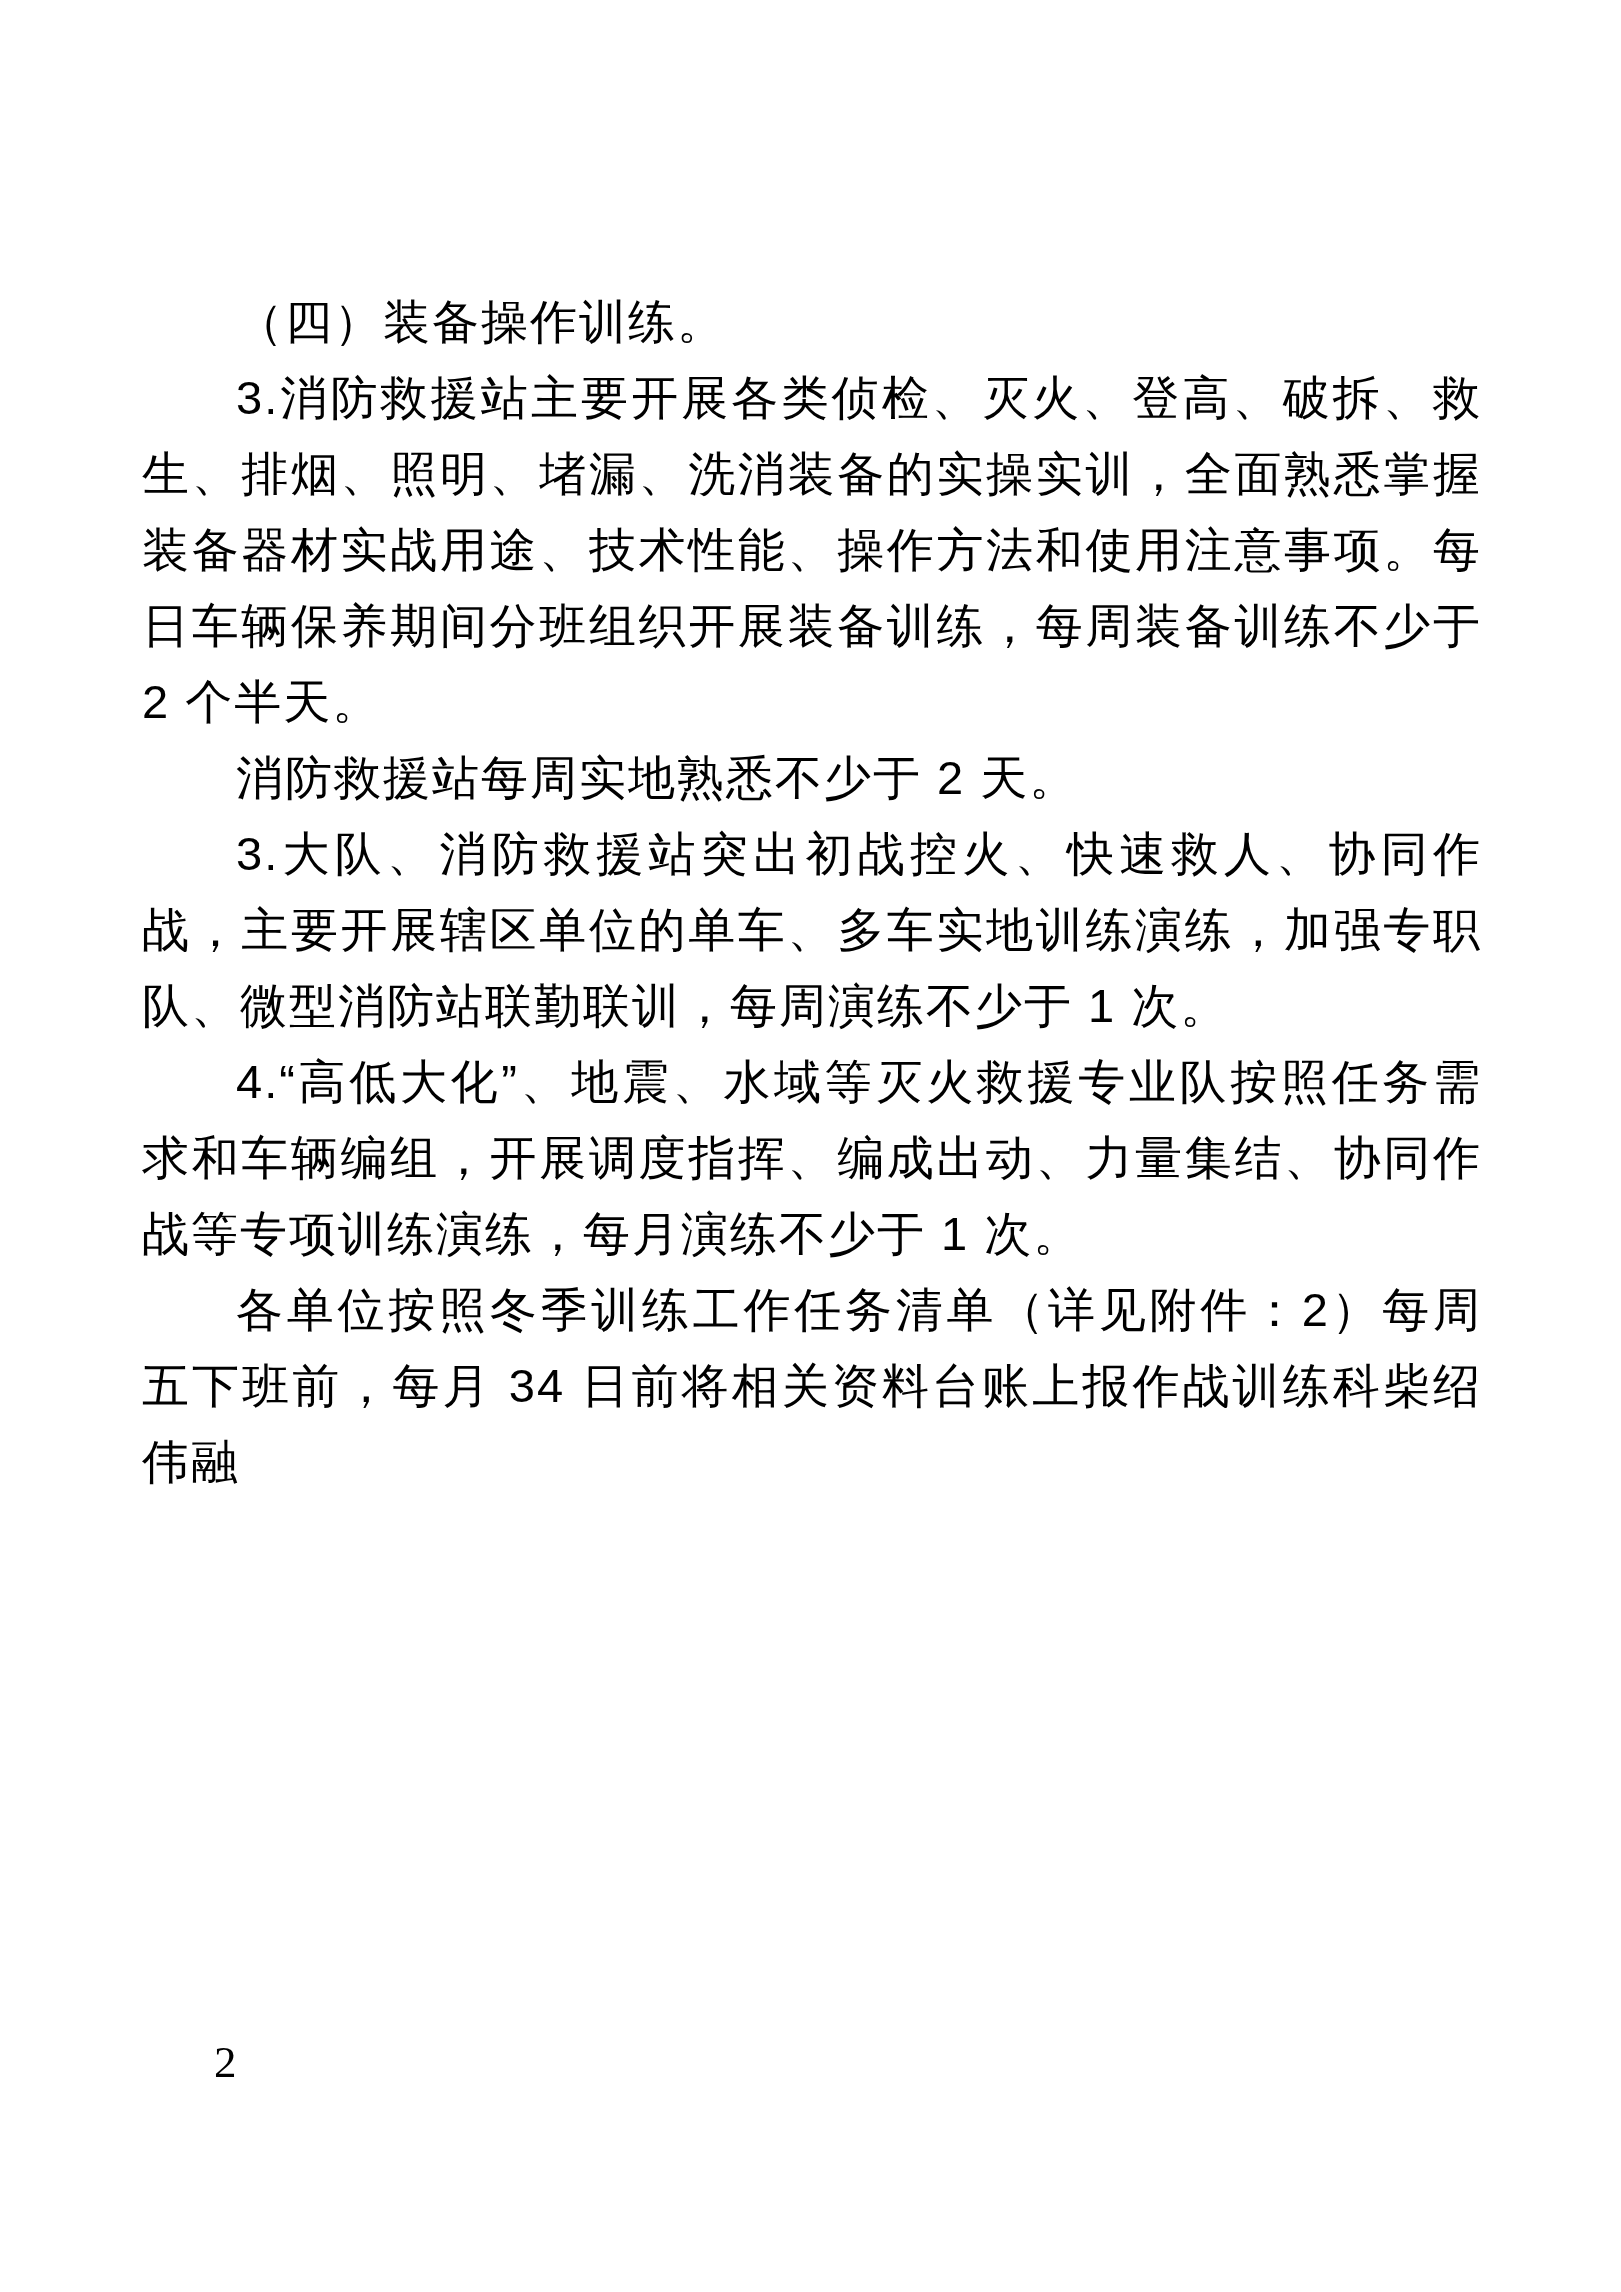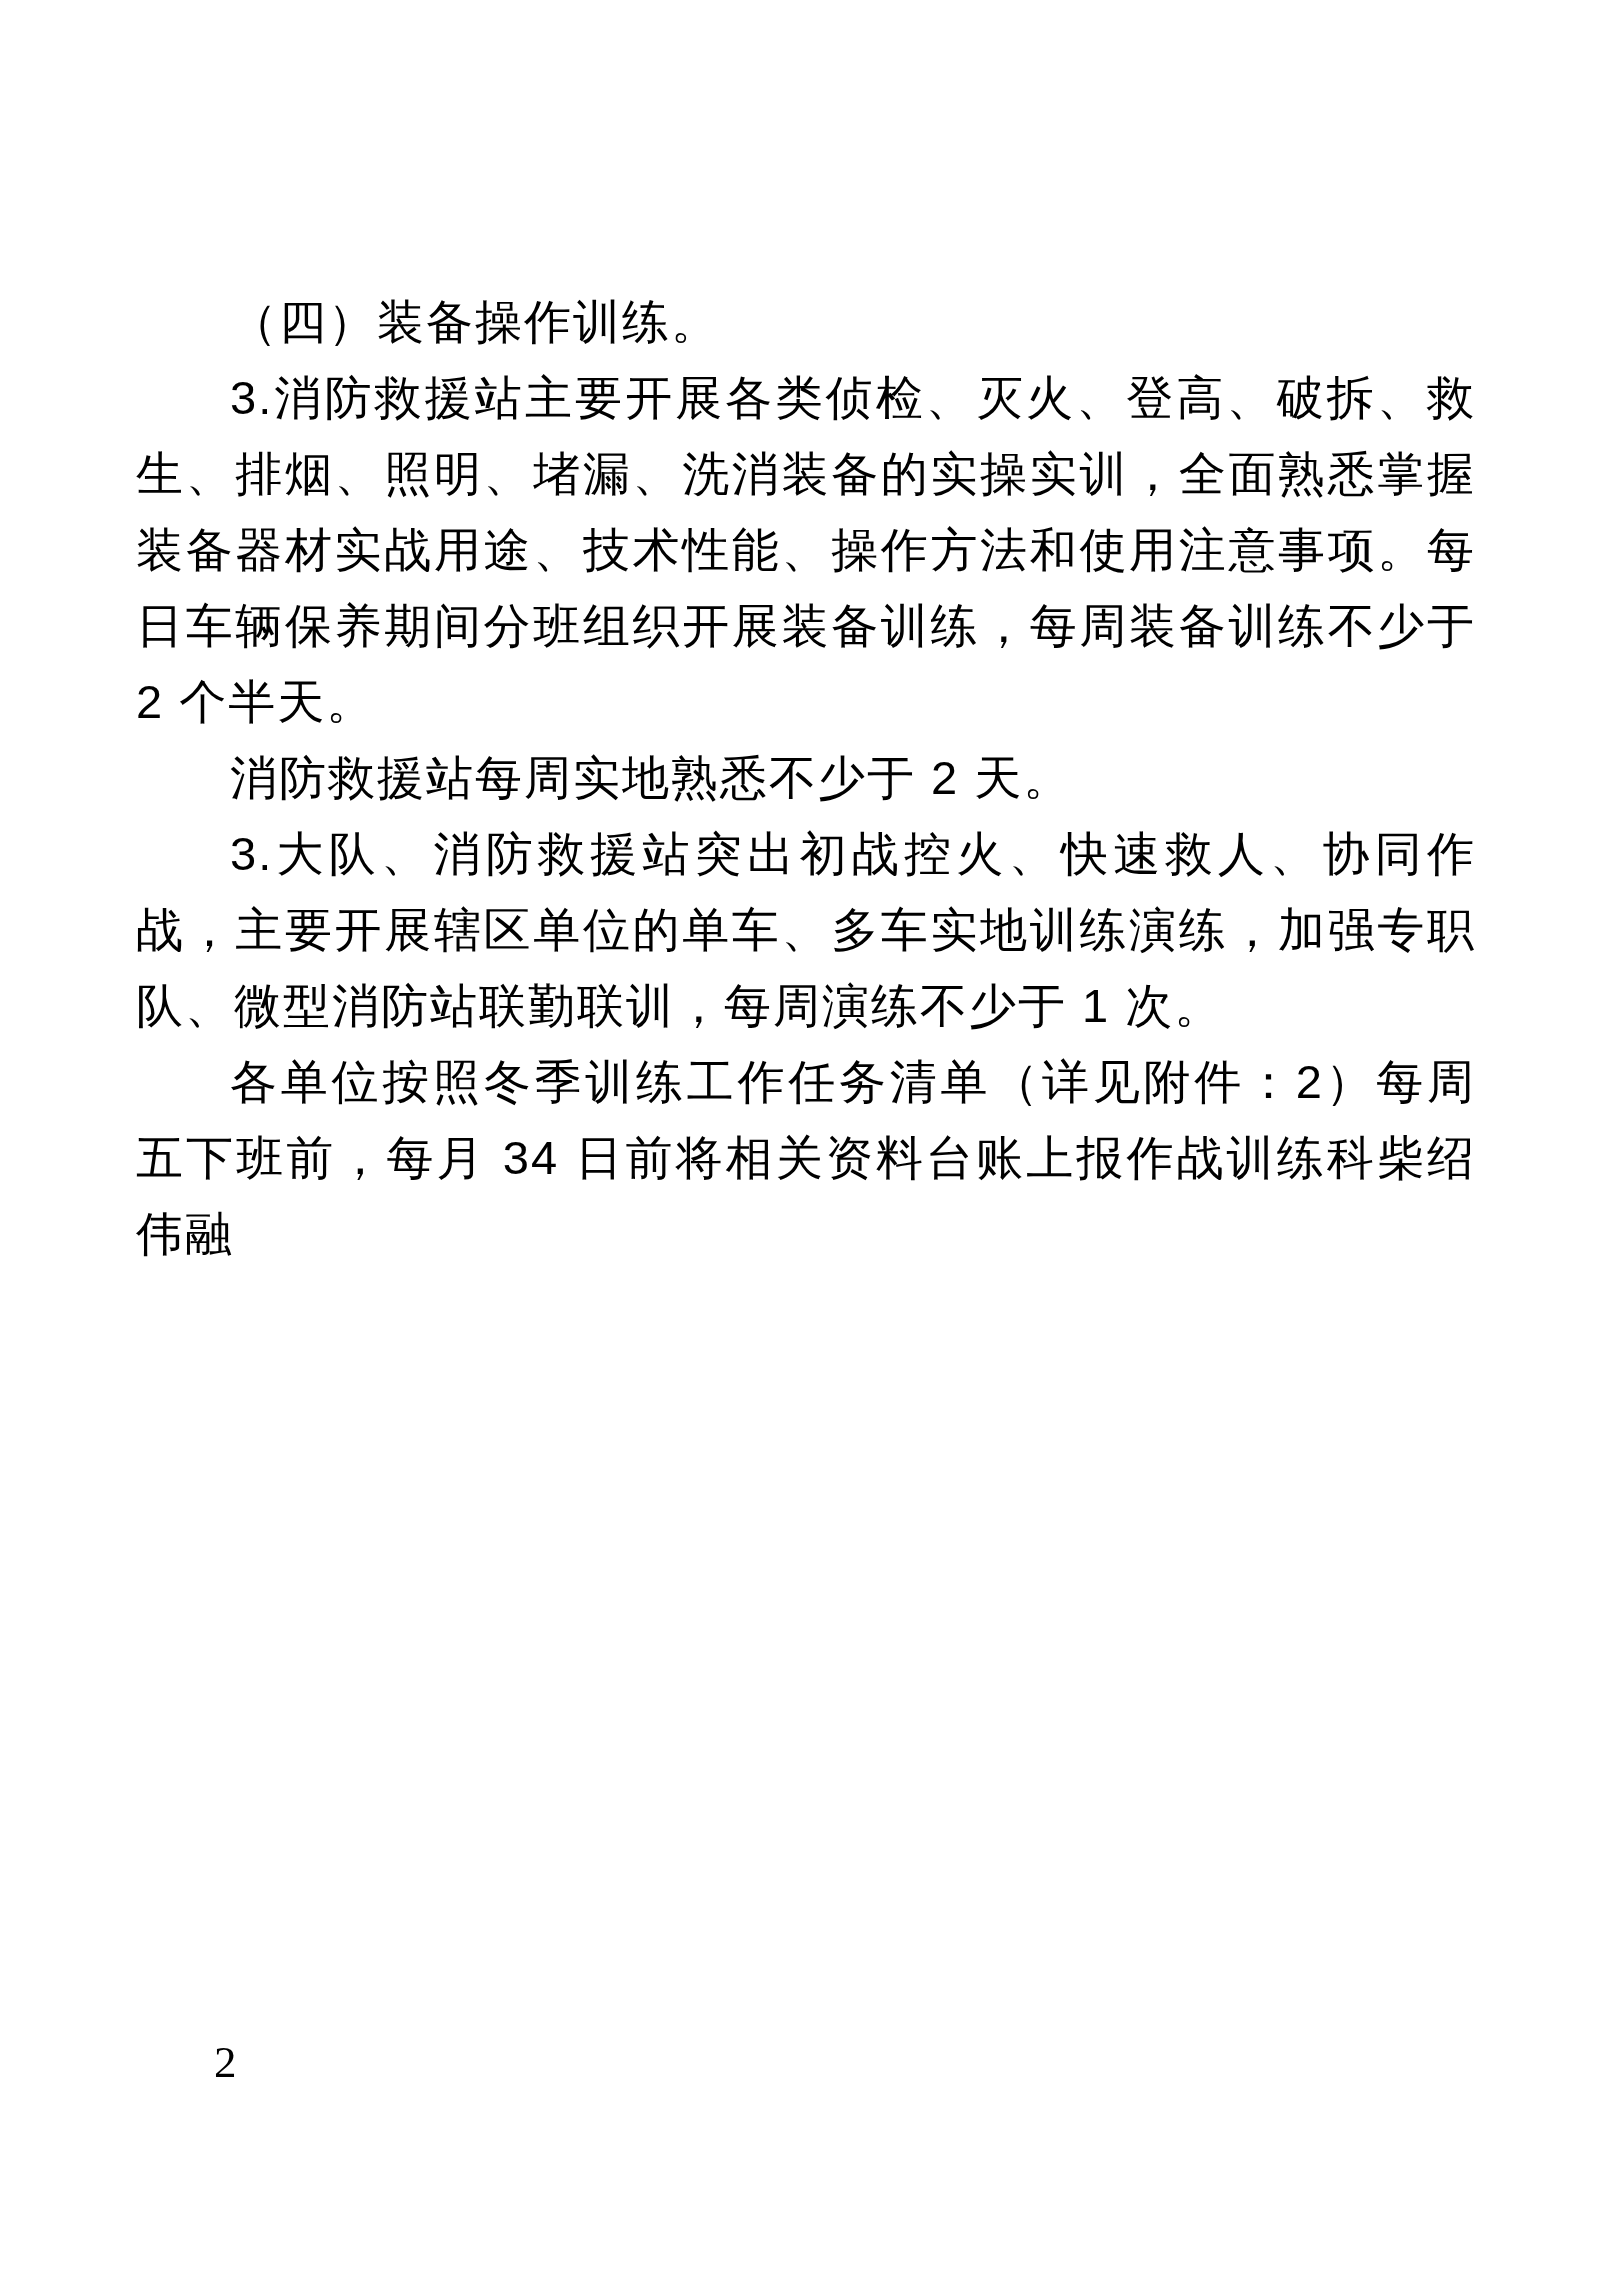--- a/index.html
+++ b/index.html
@@ -11,21 +11,21 @@
     position: relative;
     width: 1621px;
     height: 2293px;
     background: #ffffff;
     overflow: hidden;
     font-family: "Liberation Sans", sans-serif;
     color: #000000;
   }
   .doc-body {
     position: absolute;
-    left: 136px;
+    left: 142px;
     top: 284px;
     width: 1340px;
     font-size: 47px;
     line-height: 76px;
     letter-spacing: 2px;
     text-align: justify;
     text-justify: inter-ideograph;
   }
   .doc-body p {
     margin: 0;
@@ -44,17 +44,18 @@
 </style>
 </head>
 <body>
 
 <div class="page">
   <div class="doc-body">
     <p>（四）装备操作训练。</p>
     <p>3.消防救援站主要开展各类侦检、灭火、登高、破拆、救生、排烟、照明、堵漏、洗消装备的实操实训，全面熟悉掌握装备器材实战用途、技术性能、操作方法和使用注意事项。每日车辆保养期间分班组织开展装备训练，每周装备训练不少于 2 个半天。</p>
     <p>消防救援站每周实地熟悉不少于 2 天。</p>
     <p>3.大队、消防救援站突出初战控火、快速救人、协同作战，主要开展辖区单位的单车、多车实地训练演练，加强专职队、微型消防站联勤联训，每周演练不少于 1 次。</p>
+    <p>4.“高低大化”、地震、水域等灭火救援专业队按照任务需求和车辆编组，开展调度指挥、编成出动、力量集结、协同作战等专项训练演练，每月演练不少于 1 次。</p>
     <p>各单位按照冬季训练工作任务清单（详见附件：2）每周五下班前，每月 34 日前将相关资料台账上报作战训练科柴绍伟融</p>
   </div>
   <div class="page-number">2</div>
 </div>
 
 
 </body></html>

